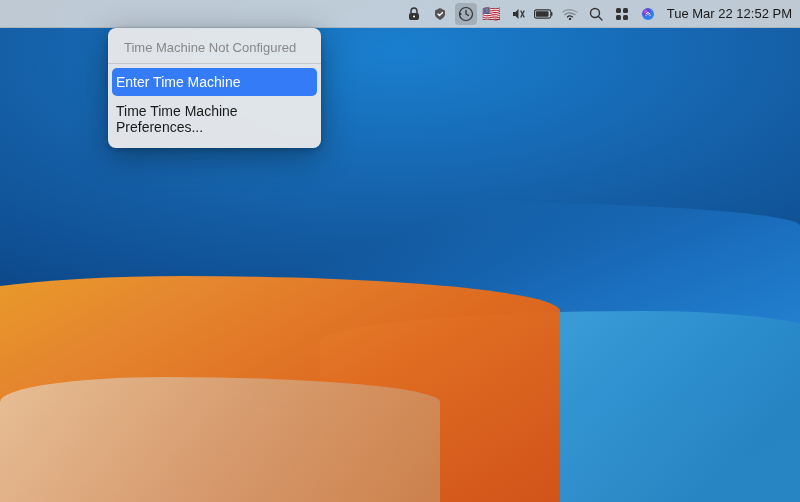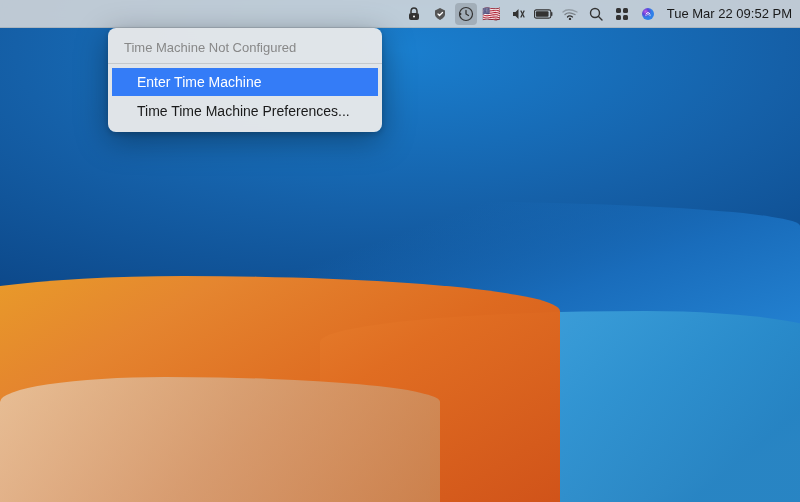--- a/index.html
+++ b/index.html
@@ -120,21 +120,21 @@
       color: #1a1a1a;
       margin-left: 4px;
       white-space: nowrap;
     }
 
     
     .dropdown {
       position: absolute;
       top: 28px;
       left: 108px;
-      width: 274px;
+      width: 213px;
       background: rgba(235, 235, 235, 0.95);
       backdrop-filter: blur(30px);
       -webkit-backdrop-filter: blur(30px);
       border-radius: 8px;
       box-shadow: 0 8px 32px rgba(0,0,0,0.35), 0 2px 6px rgba(0,0,0,0.2);
       z-index: 200;
       overflow: hidden;
       padding: 6px 0;
     }
 
@@ -146,25 +146,25 @@
       user-select: none;
     }
 
     .dropdown-separator {
       height: 1px;
       background: rgba(0,0,0,0.12);
       margin: 4px 0;
     }
 
     .dropdown-item {
-      padding: 6px 25px;
+      padding: 6px 4px;
       font-size: 14px;
       color: #1a1a1a;
       cursor: pointer;
-      border-radius: 0;
+      border-radius: 5px;
       margin: 1px 4px;
     }
 
     .dropdown-item.highlighted {
       background: #347cf7;
       color: white;
     }
   </style>
 </head>
 <body>
@@ -257,21 +257,21 @@
             <stop offset="0%" stop-color="#c060e8"></stop>
             <stop offset="50%" stop-color="#6040d8"></stop>
             <stop offset="100%" stop-color="#3080e8"></stop>
           </radialGradient>
         </defs>
         <path d="M5 7 Q7 4 9 7" stroke="white" stroke-width="1" fill="none" stroke-linecap="round"></path>
         <path d="M4.5 8.5 Q7 6 9.5 8.5" stroke="white" stroke-width="0.8" fill="none" stroke-linecap="round" opacity="0.7"></path>
       </svg>
     </div>
 
-    <div class="menubar-time">Tue Mar 22  09:52 PM</div>
+    <div class="menubar-time">Tue Mar 22  12:52 PM</div>
   </div>
 </div>
 
 <div class="dropdown">
   <div class="dropdown-title">Time Machine Not Configured</div>
   <div class="dropdown-separator"></div>
   <div class="dropdown-item highlighted">Enter Time Machine</div>
   <div class="dropdown-item">Time Time Machine Preferences...</div>
 </div>
 

